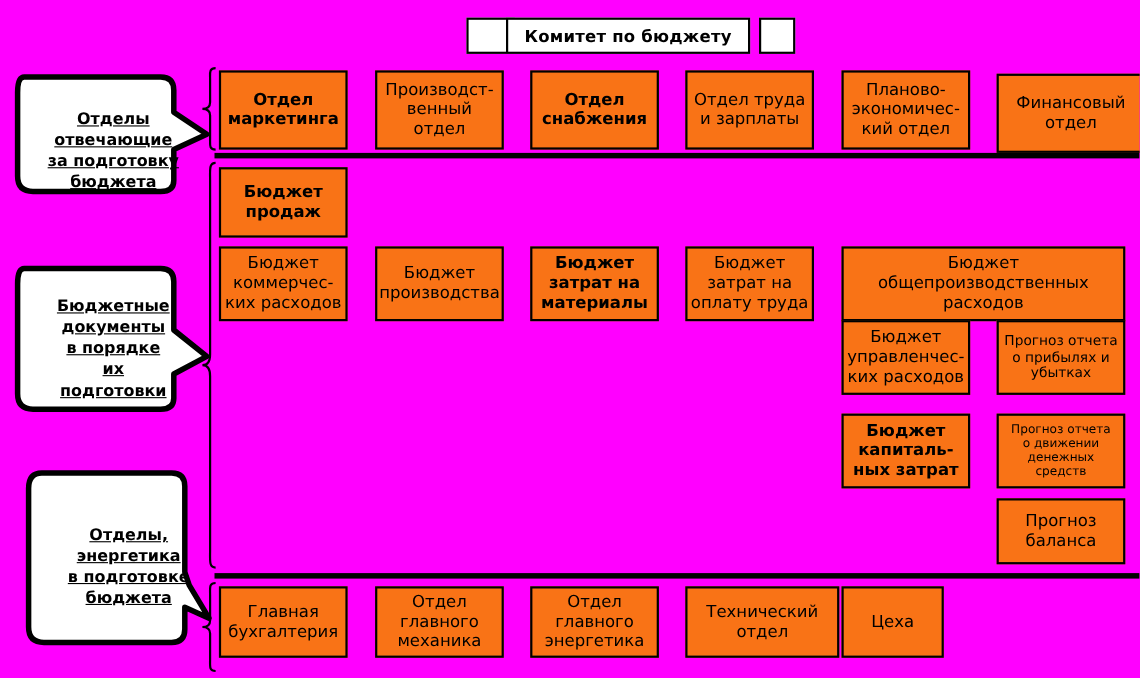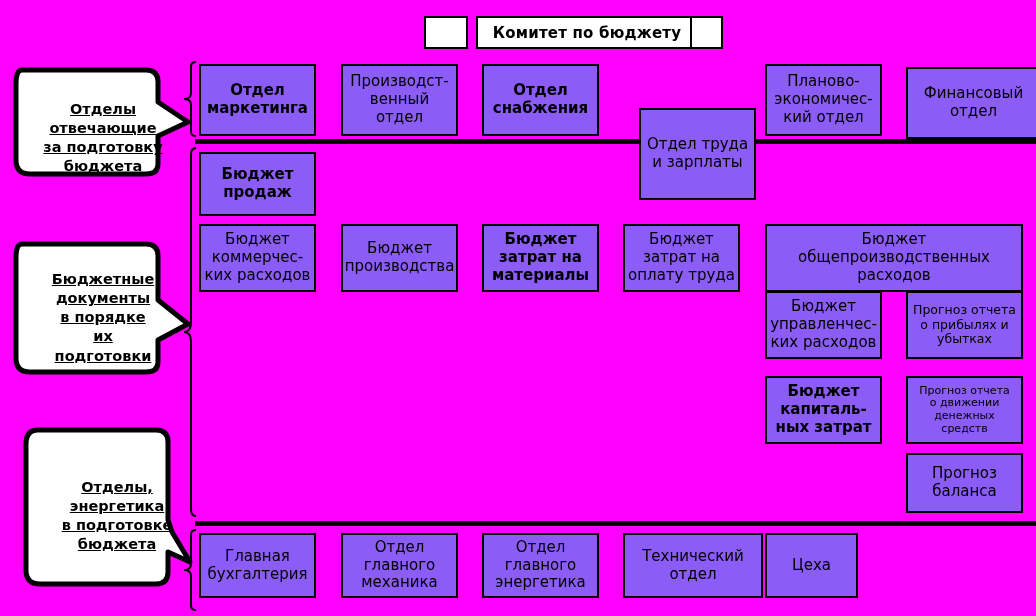--- a/index.html
+++ b/index.html
@@ -20,21 +20,21 @@
     position: absolute;
     left: 0; top: 0;
     width: 1036px;
     height: 616px;
     background: #ff00ff;
   }
 
   
   .box {
     position: absolute;
-    background: #8b5cf6;
+    background: #f97316;
     border: 2px solid #000000;
     box-sizing: border-box;
     display: flex;
     align-items: center;
     justify-content: center;
     text-align: center;
     line-height: 1.18;
     font-size: 15px;
     padding: 2px 3px;
     white-space: pre-line;
@@ -94,21 +94,21 @@
     position: absolute;
   }
   .brace svg { display: block; }
 </style>
 </head>
 <body>
 
 <div class="canvas">
 
   <div class="title-stub" style="left:424px; top:16px; width:44px; height:33px;"></div>
-  <div class="title-main" style="left:476px; top:16px; width:222px; height:33px;">Комитет по бюджету</div>
+  <div class="title-main" style="left:460px; top:16px; width:222px; height:33px;">Комитет по бюджету</div>
   <div class="title-stub" style="left:690px; top:16px; width:33px; height:33px;"></div>
 
   <div class="rule" style="left:195px; top:139px; width:841px;"></div>
   <div class="rule" style="left:195px; top:521px; width:841px;"></div>
 
   <div class="brace" style="left:183px; top:60px; width:14px; height:78px;">
     <svg width="14" height="78" viewBox="0 0 14 78">
       <path d="M13,2 C7,2 8,6 8,12 L8,33 C8,38 5,39 1,39 C5,39 8,40 8,45 L8,66 C8,72 7,76 13,76" fill="none" stroke="#000" stroke-width="2"></path>
     </svg>
   </div>
@@ -190,21 +190,21 @@
 бюджета</div>
   </div>
 
   <div class="box bold" style="left:199px; top:64px; width:117px; height:72px;">Отдел
 маркетинга</div>
   <div class="box" style="left:341px; top:64px; width:117px; height:72px;">Производст-
 венный
 отдел</div>
   <div class="box bold" style="left:482px; top:64px; width:117px; height:72px;">Отдел
 снабжения</div>
-  <div class="box" style="left:639px; top:64px; width:117px; height:92px;margin-top:44px;">Отдел труда
+  <div class="box" style="left:623px; top:64px; width:117px; height:72px;">Отдел труда
 и зарплаты</div>
   <div class="box" style="left:765px; top:64px; width:117px; height:72px;">Планово-
 экономичес-
 кий отдел</div>
   <div class="box" style="left:906px; top:67px; width:135px; height:72px;">Финансовый
 отдел</div>
 
   <div class="box bold" style="left:199px; top:152px; width:117px; height:64px;">Бюджет
 продаж</div>
 

